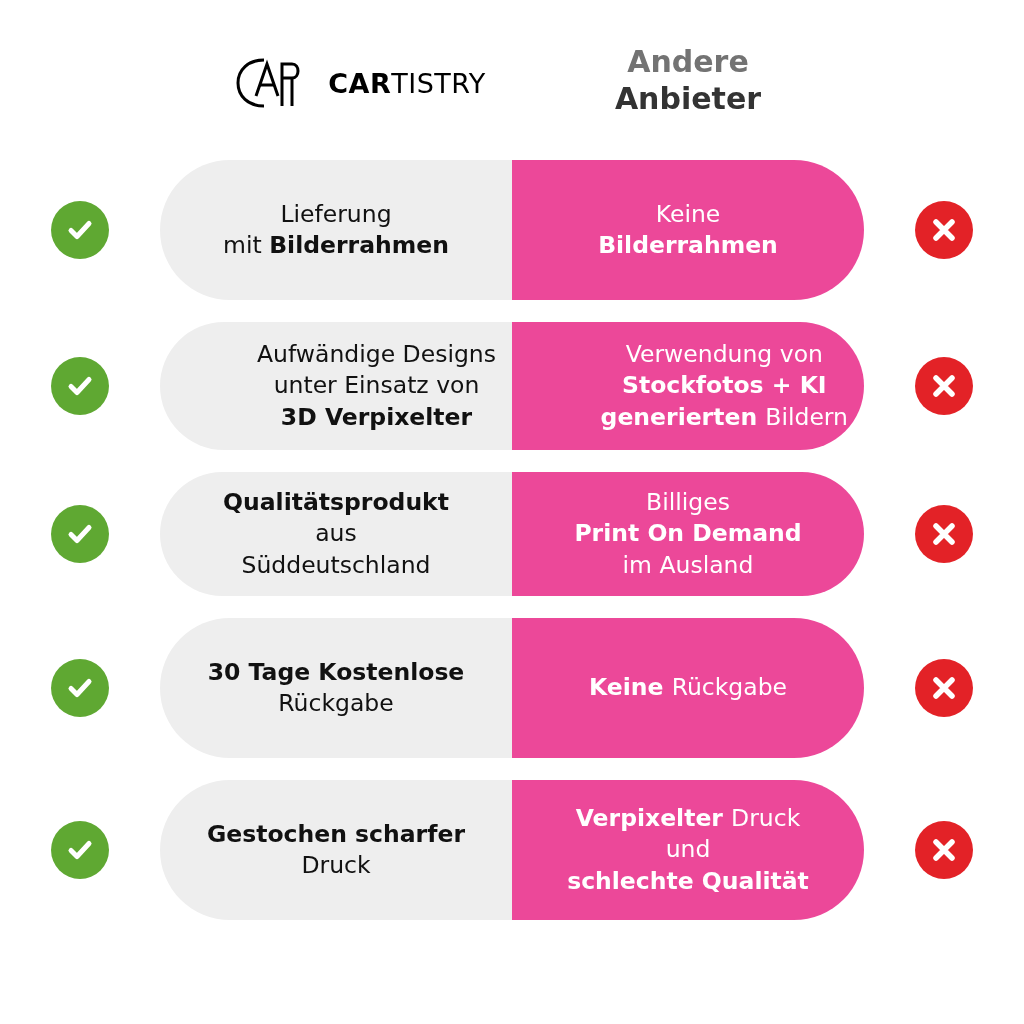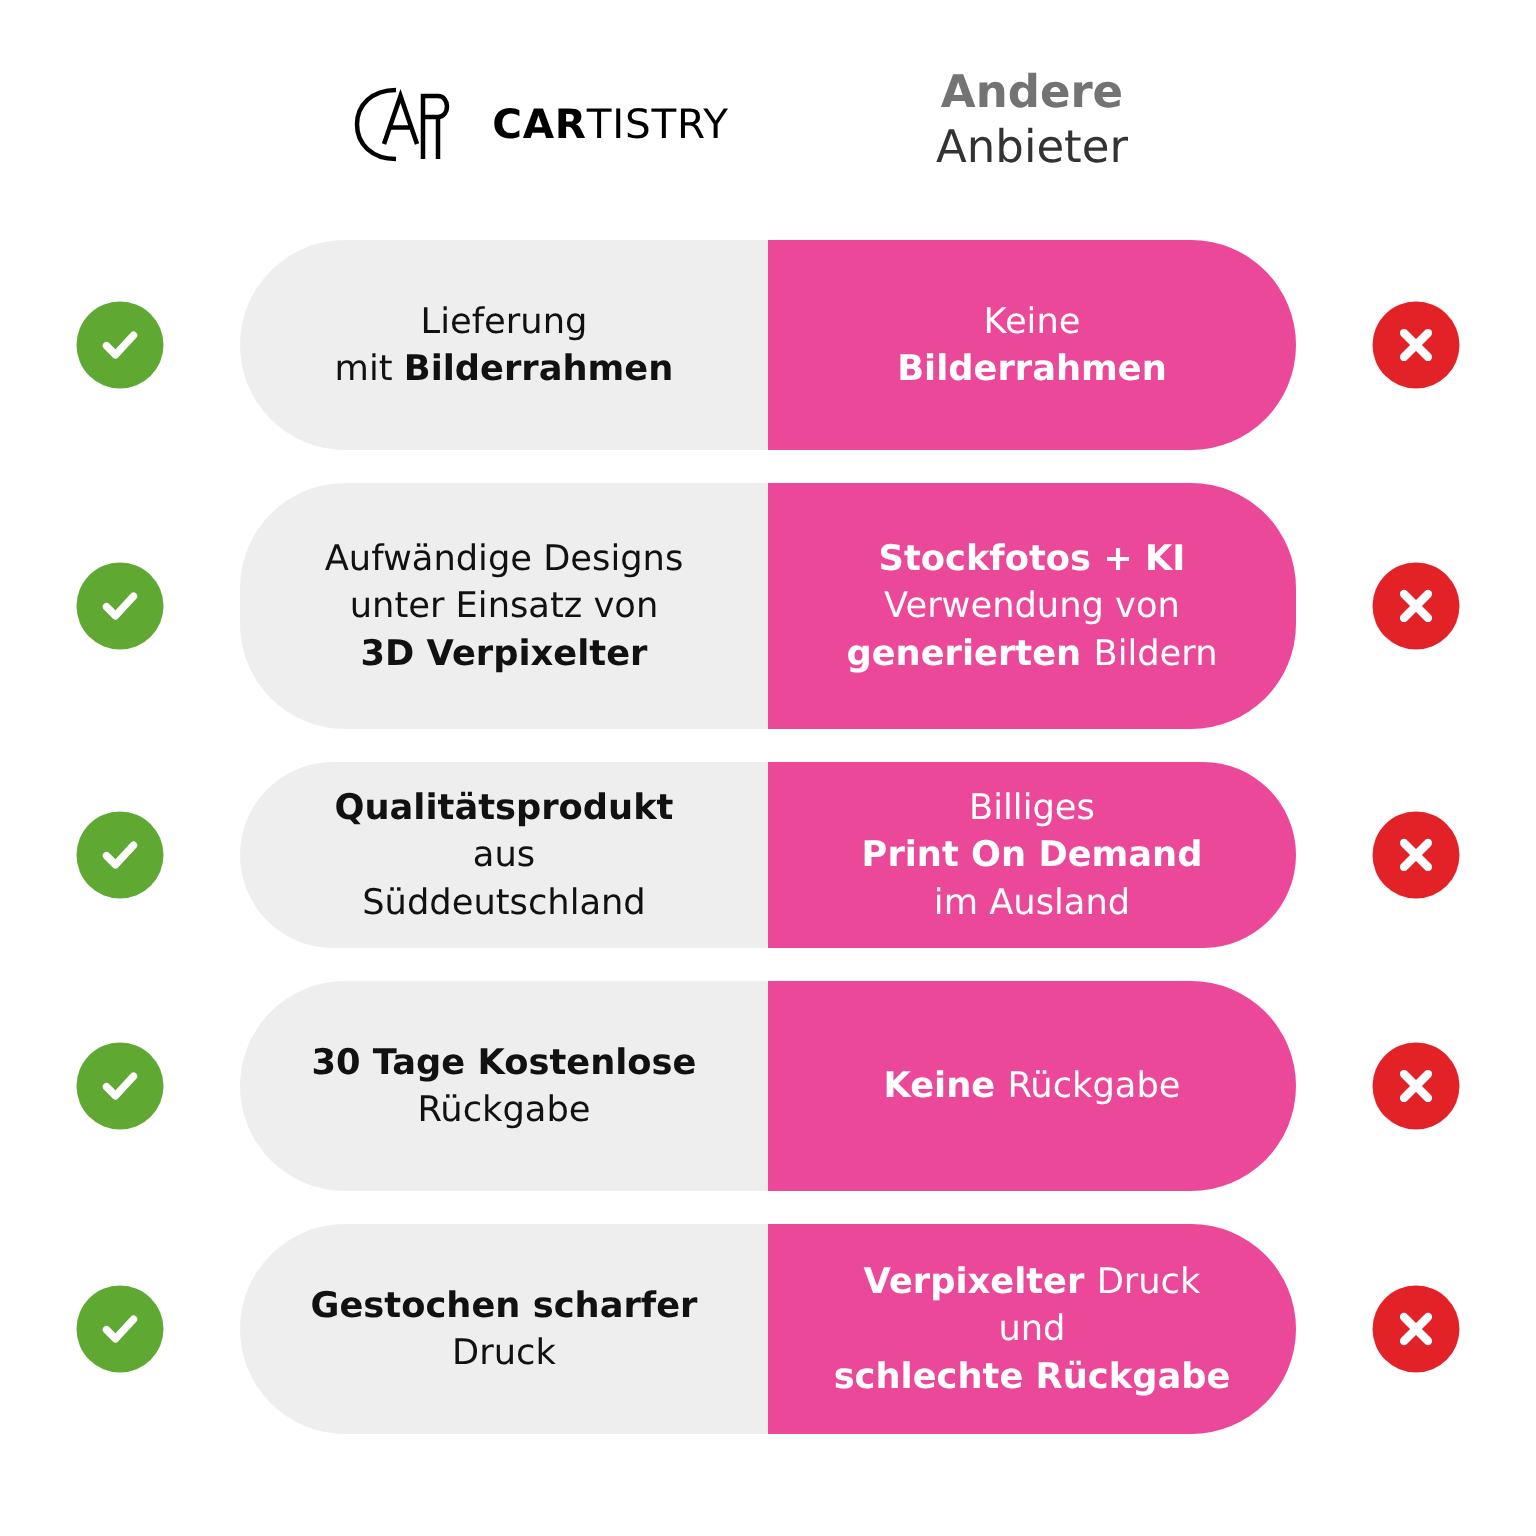--- a/index.html
+++ b/index.html
@@ -64,21 +64,21 @@
     line-height: 1.22;
   }
   .other-head .oh1 {
     font-size: 30px;
     font-weight: 700;
     color: #737373;
     display: block;
   }
   .other-head .oh2 {
     font-size: 30px;
-    font-weight: 400;
+    font-weight: 700;
     color: #333;
     display: block;
   }
 
   
   .rows {
     position: absolute;
     top: 160px;
     left: 0;
     width: 1024px;
@@ -138,21 +138,21 @@
   .cell .lines {
     line-height: 1.32;
     font-size: 23.5px;
     font-weight: 400;
   }
   .cell .lines .ln { display: block; white-space: nowrap; }
   .cell .lines b { font-weight: 700; }
 
   
   .row.h1 .cell { height: 140px; }
-  .row.h2 .cell { height: 164px; }
+  .row.h2 .cell { height: 128px; justify-content: flex-end; }
   .row.h3 .cell { height: 124px; }
   .row.h4 .cell { height: 140px; }
   .row.h5 .cell { height: 140px; }
 
   svg.check, svg.cross { display: block; }
 </style>
 </head>
 <body>
 
 <div class="page">
@@ -219,22 +219,22 @@
         </div>
         <div class="cell left">
           <div class="lines">
             <span class="ln">Aufwändige Designs</span>
             <span class="ln">unter Einsatz von</span>
             <span class="ln"><b>3D Verpixelter</b></span>
           </div>
         </div>
         <div class="cell right">
           <div class="lines">
+            <span class="ln">Verwendung von</span>
             <span class="ln"><b>Stockfotos + KI</b></span>
-            <span class="ln">Verwendung von</span>
             <span class="ln"><b>generierten </b><span>Bildern</span></span>
           </div>
         </div>
         <div class="mark right">
           <div class="badge no">
             <svg class="cross" width="28" height="28" viewBox="0 0 28 28">
               <path d="M6 6 L22 22 M22 6 L6 22" fill="none" stroke="#fff" stroke-width="5.5" stroke-linecap="round"></path>
             </svg>
           </div>
         </div>
@@ -307,21 +307,21 @@
         <div class="cell left">
           <div class="lines">
             <span class="ln"><b>Gestochen scharfer</b></span>
             <span class="ln">Druck</span>
           </div>
         </div>
         <div class="cell right">
           <div class="lines">
             <span class="ln"><b>Verpixelter </b><span>Druck</span></span>
             <span class="ln">und</span>
-            <span class="ln"><b>schlechte Rückgabe</b></span>
+            <span class="ln"><b>schlechte Qualität</b></span>
           </div>
         </div>
         <div class="mark right">
           <div class="badge no">
             <svg class="cross" width="28" height="28" viewBox="0 0 28 28">
               <path d="M6 6 L22 22 M22 6 L6 22" fill="none" stroke="#fff" stroke-width="5.5" stroke-linecap="round"></path>
             </svg>
           </div>
         </div>
       </div>

